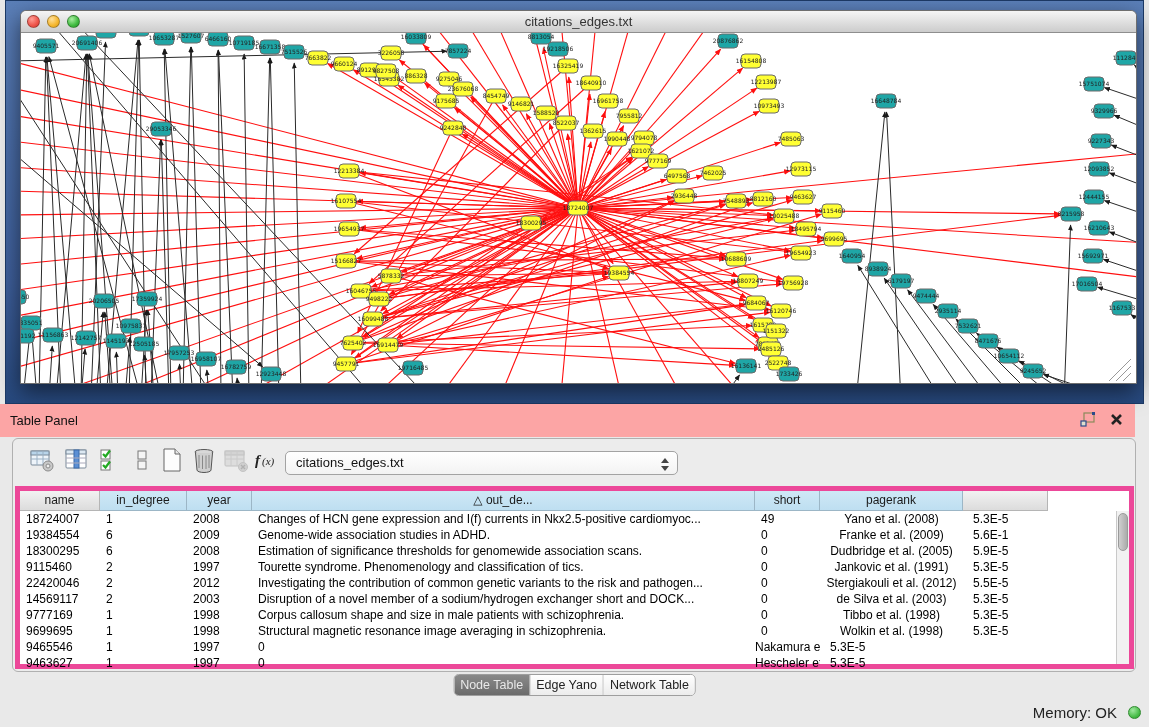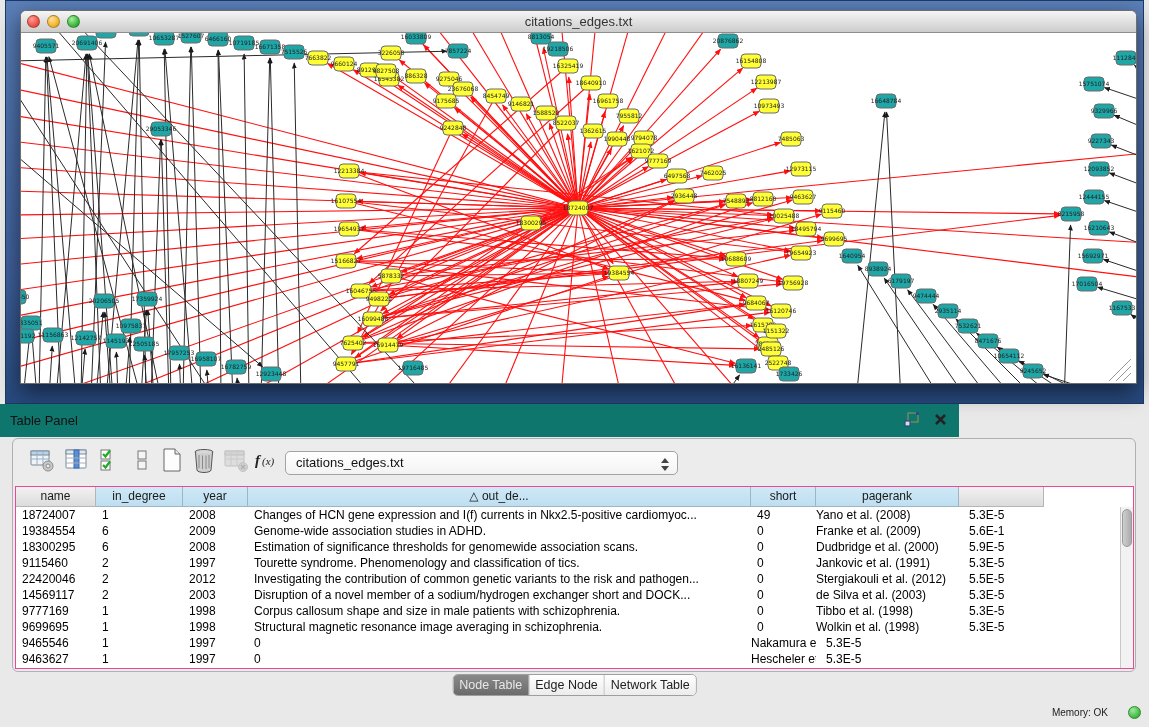--- a/index.html
+++ b/index.html
@@ -7,47 +7,47 @@
 .desktop { position:absolute; left:5px; top:0; width:1139px; height:404px; background:linear-gradient(180deg,#5b7fb8 0%, #4a6da8 35%, #3e5f9b 70%, #27497e 100%); border:1px solid #1d3a66; }
 .gwindow { position:absolute; left:14px; top:9px; width:1117px; height:374px; background:#fff; border:1px solid #6e6e6e; border-radius:6px 6px 0 0; box-shadow:0 8px 22px rgba(0,0,0,.55); }
 .titlebar { height:22px; background:linear-gradient(180deg,#f5f5f5,#cccccc); border-bottom:1px solid #8e8e8e; border-radius:6px 6px 0 0; position:relative; }
 .titlebar .title { position:absolute; left:0; right:0; top:3px; text-align:center; font-size:13px; color:#333; }
 .lights { position:absolute; left:6px; top:4px; display:flex; gap:7px; }
 .light { width:13px; height:13px; border-radius:50%; border:1px solid rgba(0,0,0,.3); }
 .light.red { background:radial-gradient(circle at 35% 30%, #ff9d94, #ee544a 60%, #c93a30); }
 .light.yellow { background:radial-gradient(circle at 35% 30%, #ffe09a, #f5b62e 60%, #d1981c); }
 .light.green { background:radial-gradient(circle at 35% 30%, #a8eea0, #3fba3f 60%, #2b8f2b); }
 .canvas { position:relative; width:1115px; height:350px; background:#fff; overflow:hidden; }
-.panelbar { position:absolute; left:0; top:404px; width:959px; height:33px; background:#0f766e; }
+.panelbar { position:absolute; left:0; top:404px; width:1135px; height:33px; background:#fca5a5; }
 .panelbar .ptitle { position:absolute; left:10px; top:9px; font-size:13px; color:#111; }
 .pb-icons { position:absolute; right:12px; top:8px; display:flex; gap:14px; align-items:center; }
 .innerpanel { position:absolute; left:12px; top:438px; width:1124px; height:234px; background:#ececec; border:1px solid #b0b0b0; border-radius:6px; }
 .toolbar { position:absolute; left:0; top:4px; height:38px; width:100%; }
 .tb-icon { position:absolute; top:4px; width:26px; height:26px; }
 .combo { position:absolute; left:272px; top:8px; width:393px; height:24px; background:linear-gradient(#ffffff,#f3f3f3); border:1px solid #a3a3a3; border-radius:5px; font-size:13px; color:#111; line-height:22px; padding-left:10px; }
 .combo .stepper { position:absolute; right:8px; top:3px; width:9px; height:18px; display:flex; flex-direction:column; align-items:center; justify-content:center; color:#444; }
 .combo .stepper div { width:0; height:0; border-left:4px solid transparent; border-right:4px solid transparent; }
 .combo .up { border-bottom:5px solid #444; margin-bottom:3px; }
 .combo .dn { border-top:5px solid #444; }
-.tablewrap { position:absolute; left:2px; top:47px; width:1119px; height:183px; background:#fff; border:1px solid #ec4899; }
+.tablewrap { position:absolute; left:2px; top:47px; width:1119px; height:183px; background:#fff; border:5px solid #ec4899; }
 .thead { display:grid; grid-template-columns:80px 87px 65px 503px 65px 143px 85px 1fr; height:20px; font-size:12px; color:#1a1a1a; }
 .thead .hc { background:linear-gradient(#cfe8f6,#bedff1); border-right:1px solid #9cb6c6; border-bottom:1px solid #9cb6c6; text-align:center; line-height:19px; overflow:hidden; white-space:nowrap; }
 .thead .hc.gray { background:linear-gradient(#f2f2f2,#dcdcdc); border-right:1px solid #b5b5b5; border-bottom:1px solid #b5b5b5; }
 .trow { display:grid; grid-template-columns:80px 87px 65px 503px 65px 143px 85px 1fr; height:16px; font-size:12px; color:#000; }
 .trow div { overflow:hidden; white-space:nowrap; padding-left:6px; line-height:16px; }
-.trow .c-short { text-align:left; padding-left:0; }
+.trow .c-short { text-align:center; padding-left:0; }
 .trow .c-page { padding-left:10px; }
 .vscroll { position:absolute; right:0; top:20px; bottom:0; width:13px; background:#f2f2f2; border-left:1px solid #c9c9c9; }
 .vthumb { position:absolute; left:1px; top:2px; width:10px; height:38px; border-radius:5px; background:linear-gradient(90deg,#cfcfcf,#ababab); border:1px solid #9a9a9a; }
 .tabs { position:absolute; left:50%; transform:translateX(-50%); top:674px; height:22px; display:flex; border:1px solid #9e9e9e; border-radius:5px; overflow:hidden; background:#fff; }
 .tab { font-size:12.5px; line-height:21px; padding:0 6px; color:#222; background:linear-gradient(#ffffff,#ececec); border-right:1px solid #b5b5b5; }
 .tab:last-child { border-right:none; }
 .tab.sel { background:linear-gradient(#8a8a8a,#6b6b6b); color:#e8e8e8; }
 .status { position:absolute; right:0; bottom:0; height:30px; display:flex; align-items:center; }
-.status .mem { font-size:10px; color:#222; margin-right:20px; }
+.status .mem { font-size:15px; color:#222; margin-right:11px; }
 .memdot { width:13px; height:13px; border-radius:50%; background:radial-gradient(circle at 35% 30%, #9fe89f, #44bb44 65%, #2f9a2f); border:1px solid #2e8a2e; margin-right:8px; }
 svg text.nlabel { font-family:"DejaVu Sans",sans-serif; font-size:6px; fill:#222; }
 </style>
 </head>
 <body>
 
 <div class="desktop">
   <div class="gwindow">
     <div class="titlebar">
       <div class="lights">
@@ -865,21 +865,21 @@
           <div class="c-short">Franke et al. (2009)</div>
           <div class="c-page">5.6E-1</div>
           <div></div>
         </div>
         <div class="trow">
           <div class="c-name">18300295</div>
           <div class="c-indeg">6</div>
           <div class="c-year">2008</div>
           <div class="c-title">Estimation of significance thresholds for genomewide association scans.</div>
           <div class="c-outdeg">0</div>
-          <div class="c-short">Dudbridge et al. (2000)</div>
+          <div class="c-short">Dudbridge et al. (2005)</div>
           <div class="c-page">5.9E-5</div>
           <div></div>
         </div>
         <div class="trow">
           <div class="c-name">9115460</div>
           <div class="c-indeg">2</div>
           <div class="c-year">1997</div>
           <div class="c-title">Tourette syndrome. Phenomenology and classification of tics.</div>
           <div class="c-outdeg">0</div>
           <div class="c-short">Jankovic et al. (1991)</div>
@@ -946,20 +946,20 @@
         </div>
       </div>
     <div class="vscroll">
         <div class="vthumb"></div>
       </div>
   </div>
 </div>
 
 <div class="tabs" id="tabs">
     <div class="tab sel">Node Table</div>
-    <div class="tab">Edge Node</div>
+    <div class="tab">Edge Yano</div>
     <div class="tab">Network Table</div>
   </div>
 
 <div class="status">
   <div class="mem">Memory: OK</div>
   <div class="memdot"></div>
 </div>
 
 </body></html>

